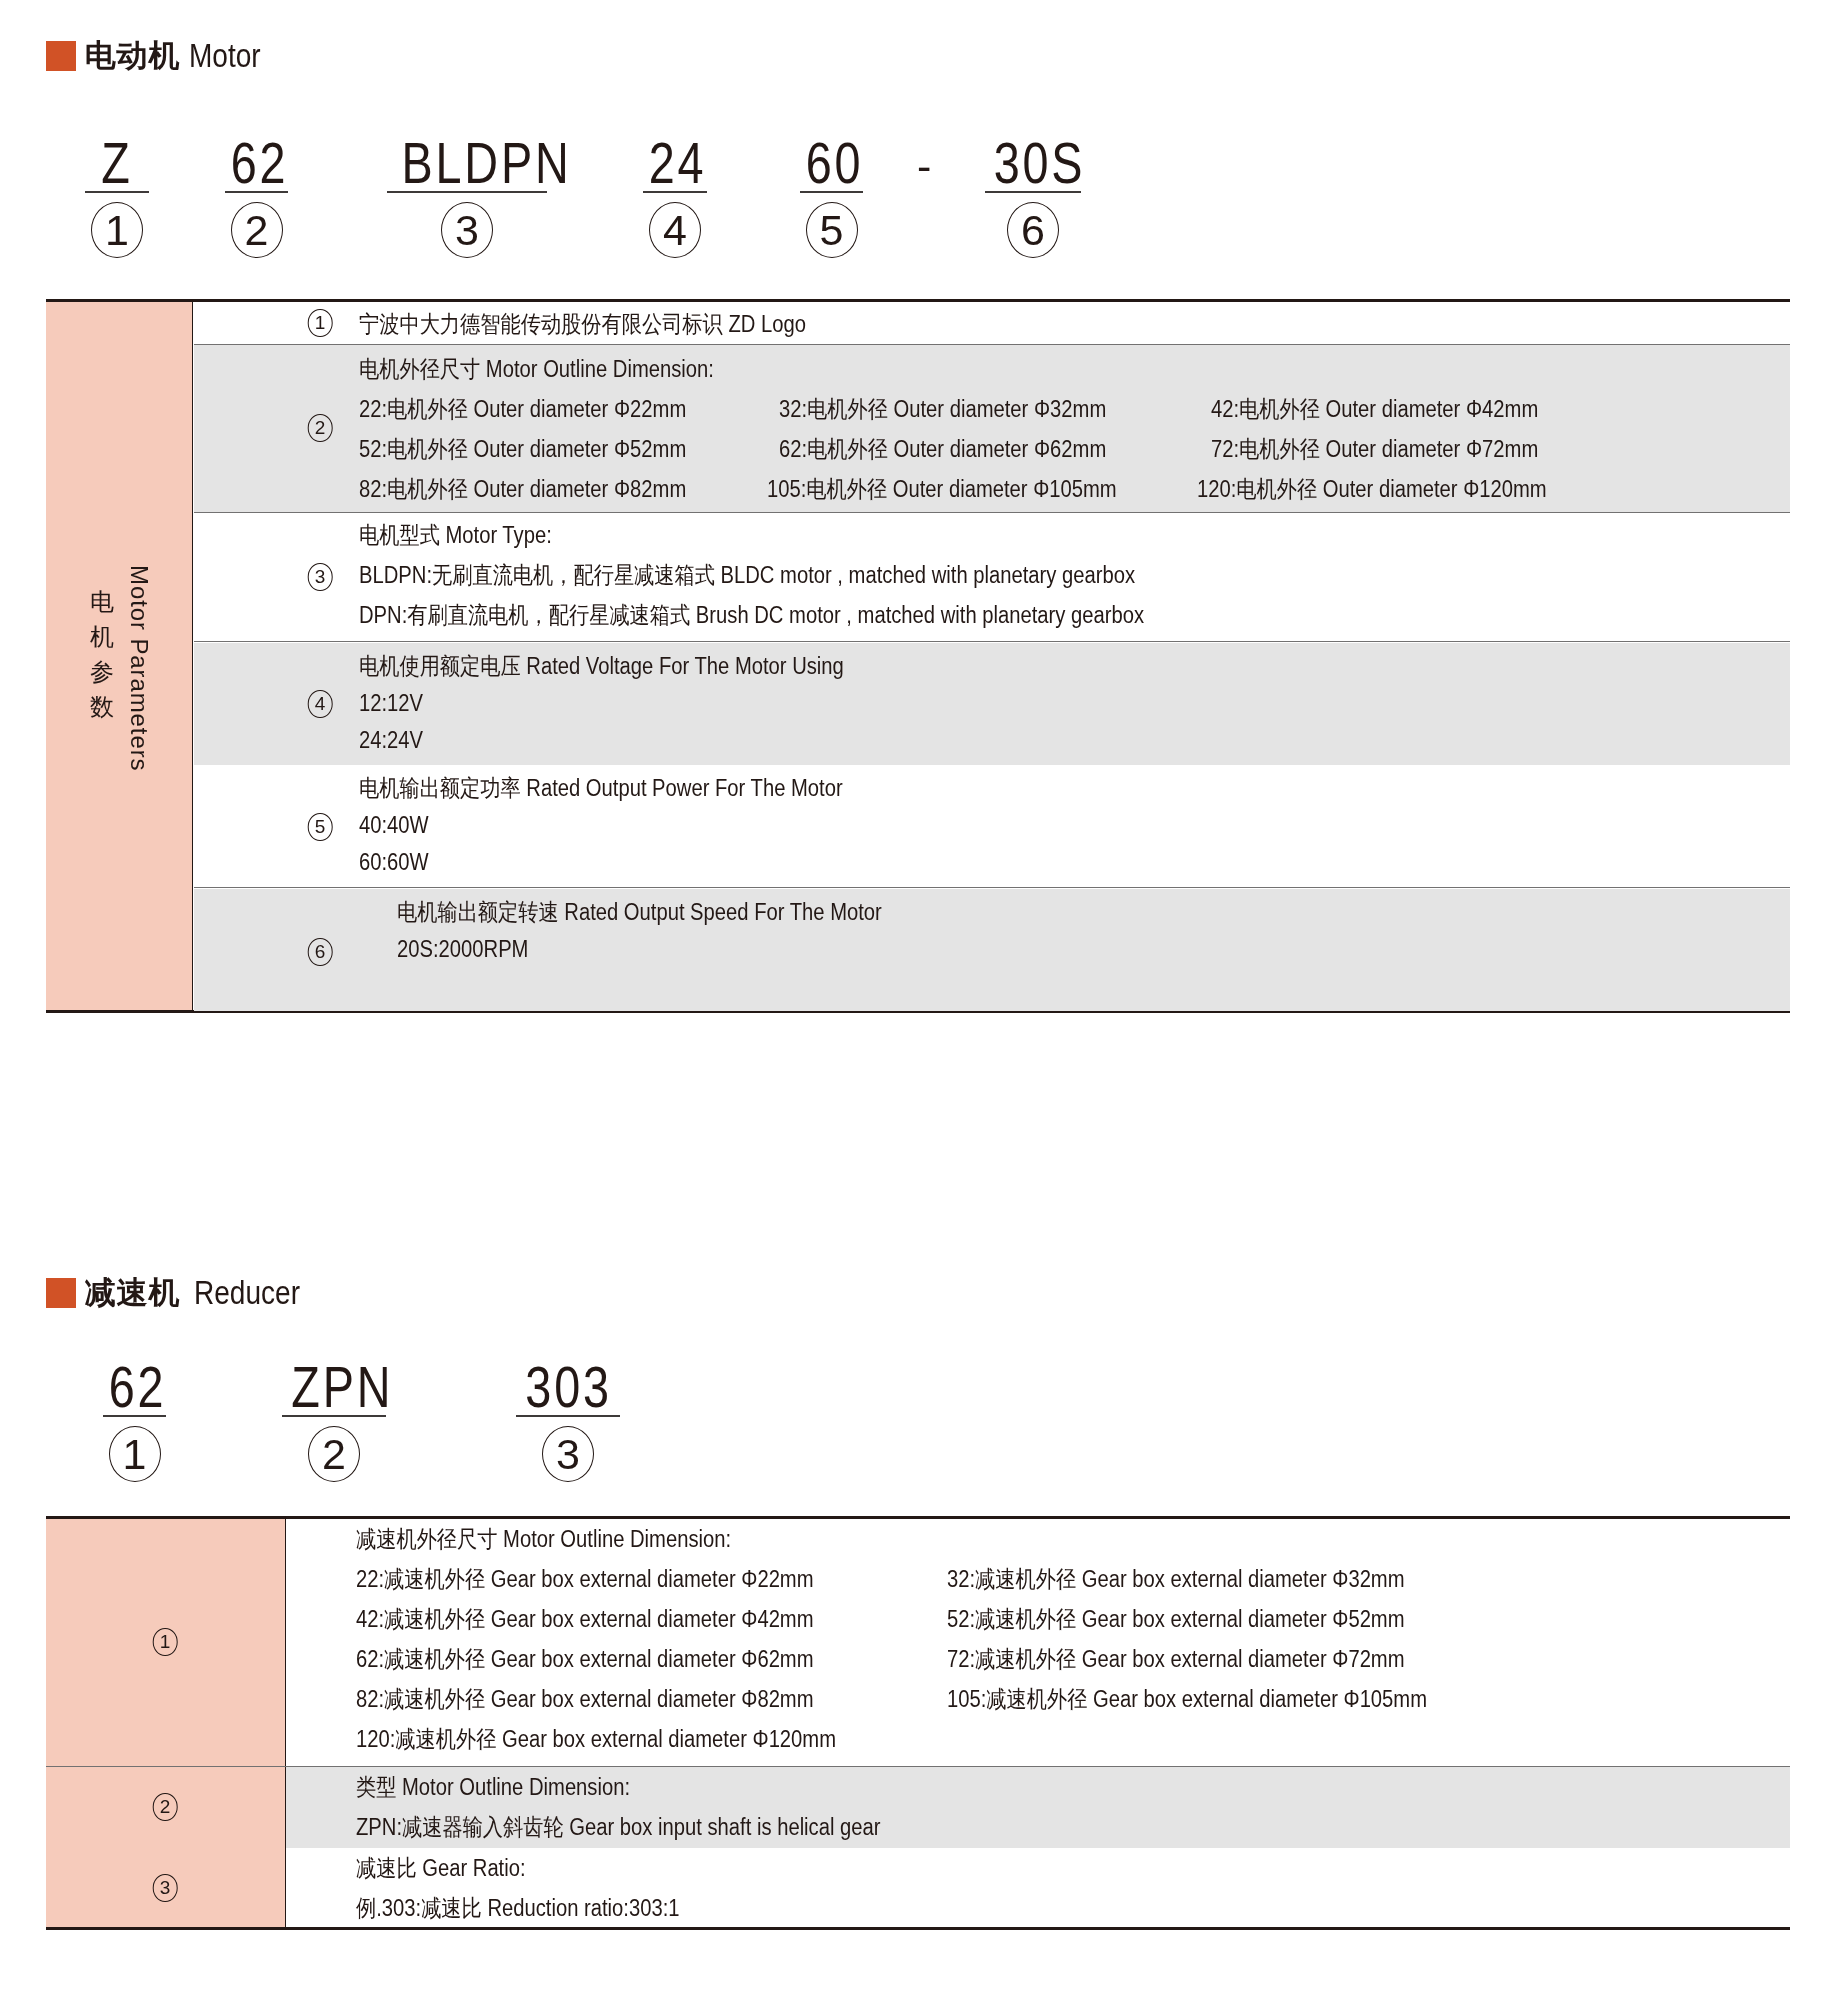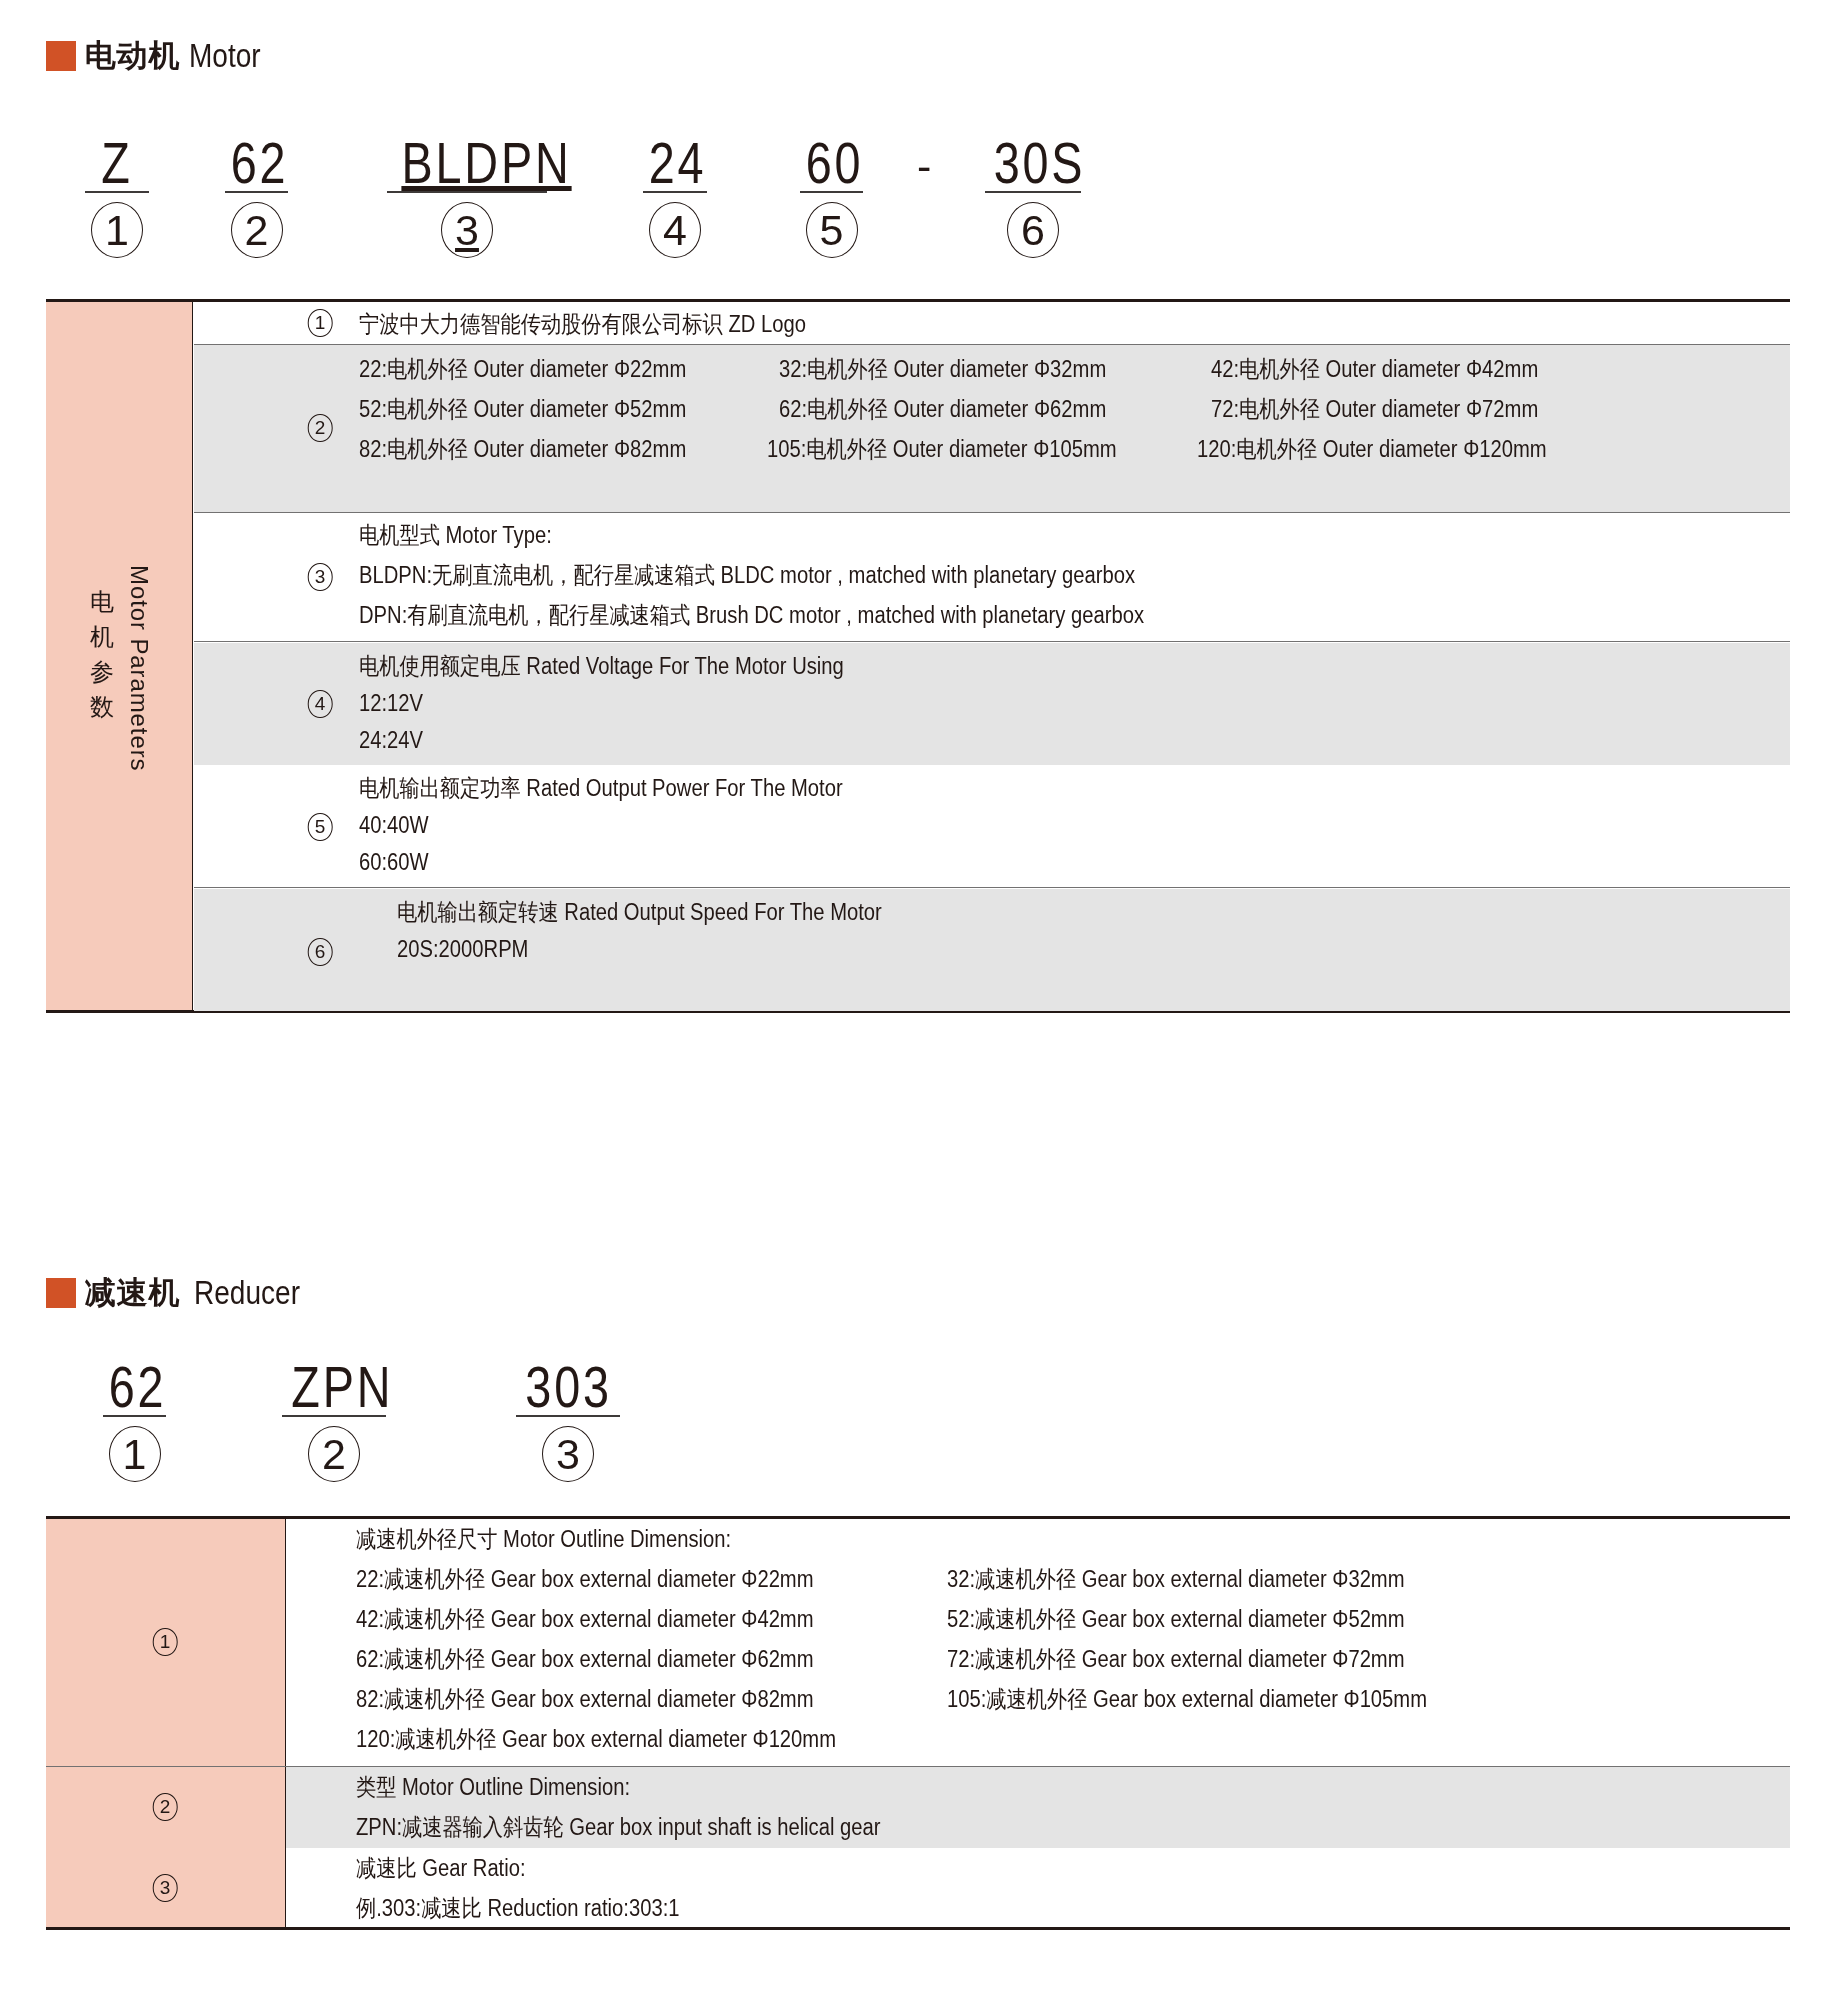--- a/index.html
+++ b/index.html
@@ -48,21 +48,21 @@
   <div class="code-item" style="left:85px;top:137px;width:64px;">
     <span class="code-text">Z</span>
     <span class="code-line"></span>
     <span class="code-circle">1</span>
   </div>
   <div class="code-item" style="left:225px;top:137px;width:63px;">
     <span class="code-text">62</span>
     <span class="code-line"></span>
     <span class="code-circle">2</span>
   </div>
-  <div class="code-item" style="left:387px;top:137px;width:160px;text-decoration:underline;">
+  <div class="code-item" style="left:387px;top:137px;width:160px;">
     <span class="code-text">BLDPN</span>
     <span class="code-line"></span>
     <span class="code-circle">3</span>
   </div>
   <div class="code-item" style="left:643px;top:137px;width:64px;">
     <span class="code-text">24</span>
     <span class="code-line"></span>
     <span class="code-circle">4</span>
   </div>
   <div class="code-item" style="left:800px;top:137px;width:63px;">
@@ -84,20 +84,21 @@
   <div class="row white" style="left:148px;top:0;height:43px;">
     <span class="num" style="left:126px;top:21px;">1</span>
     <div class="lines" style="left:165px;top:1.7px;">
       <div class="ln"><span class="cond">宁波中大力德智能传动股份有限公司标识 ZD Logo</span></div>
     </div>
   </div>
 
   <div class="row gray" style="left:148px;top:43px;height:168px;">
     <span class="num" style="left:126px;top:83px;">2</span>
     <div class="lines" style="left:165px;top:3.5px;">
+      <div class="ln"><span class="cond">电机外径尺寸 Motor Outline Dimension:</span></div>
       <div class="ln">
         <span class="cond">22:电机外径 Outer diameter Φ22mm</span>
         <span class="c2 cond" style="left:420px;">32:电机外径 Outer diameter Φ32mm</span>
         <span class="c3 cond" style="left:852px;">42:电机外径 Outer diameter Φ42mm</span>
       </div>
       <div class="ln">
         <span class="cond">52:电机外径 Outer diameter Φ52mm</span>
         <span class="c2 cond" style="left:420px;">62:电机外径 Outer diameter Φ62mm</span>
         <span class="c3 cond" style="left:852px;">72:电机外径 Outer diameter Φ72mm</span>
       </div>

